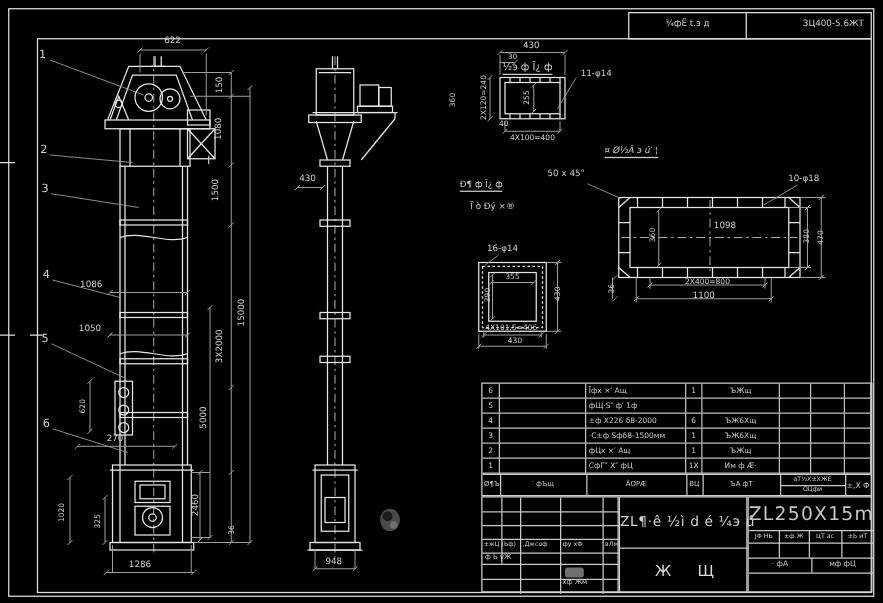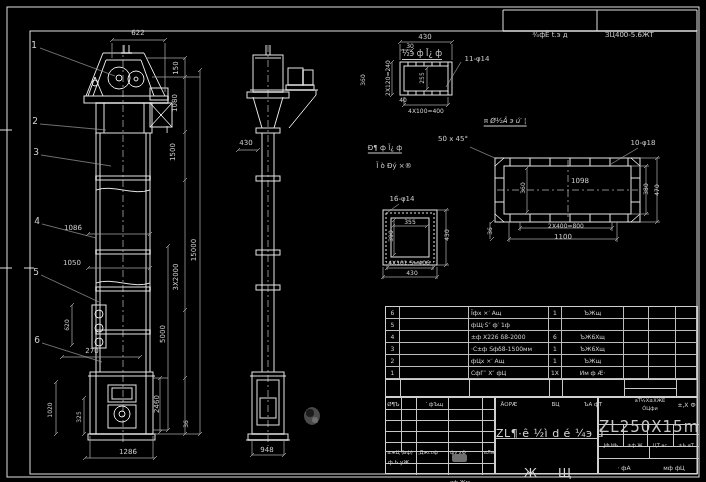--- a/index.html
+++ b/index.html
@@ -4,21 +4,21 @@
 <style>
   html,body{margin:0;padding:0;background:#000;}
   #stage{position:relative;width:706px;height:482px;background:#000;overflow:hidden;
          font-family:"DejaVu Sans",sans-serif;}
   svg{position:absolute;left:0;top:0;}
   .lbl{position:absolute;color:#cfcfcf;font-size:7px;line-height:1;white-space:nowrap;
        font-family:"DejaVu Sans",sans-serif;}
   .lbl.ul{border-bottom:1px solid #cfcfcf;padding-bottom:1px;}
   .hl,.vl{position:absolute;background:#c8c8c8;}
   .hl{height:1px;} .vl{width:1px;}
-  .txt{position:absolute;color:#cfcfcf;line-height:1;white-space:nowrap;margin-top:16px;}
+  .txt{position:absolute;color:#cfcfcf;line-height:1;white-space:nowrap;}
   #bom{position:absolute;left:385px;top:306px;width:313px;height:91px;
        box-sizing:border-box;border:1px solid #cfcfcf;}
   .bcell{position:absolute;height:12px;box-sizing:border-box;border-right:1px solid #bdbdbd;
          border-bottom:1px solid #bdbdbd;font-size:6px;line-height:11px;text-align:center;color:#cfcfcf;overflow:hidden;}
   .bcell.left{text-align:left;padding-left:2px;}
   .hatch{stroke-dasharray:2 2;}
   .cl{stroke-dasharray:7 3 2 3;stroke-width:.6;}
   #sig,#ct,#rb{position:absolute;box-sizing:border-box;border:1px solid #cfcfcf;}
   .tiny{font-size:5px;} .t55{font-size:5.5px;} .t6{font-size:6px;}
 </style>
@@ -155,40 +155,40 @@
     </g>
 
     <g stroke="#9f9f9f" stroke-width="0.7" fill="none">
       <path d="M40 48 L115 76 M40 124 L106 130 M41 155 L111 166 M42 224 L96 238
                M41 275 L99 302 M42 343 L102 362
                M461 62 L446 87 M638 148 L611 164 M470 147 L497 159 M399 204 L388 212"></path>
     </g>
   </svg>
 
   <div class="txt t6" style="left:510px;top:16px;width:80px;text-align:center;font-size:7px;">¾фЁ t.э д</div>
-  <div class="txt" style="left:605px;top:16px;width:86px;text-align:left;font-size:7px;">ЗЦ400-5.6ЖΤ</div>
+  <div class="txt" style="left:605px;top:16px;width:86px;text-align:right;font-size:7px;">ЗЦ400-5.6ЖΤ</div>
 
   <div id="labels">
       <span class="lbl ul" style="left: 422px; top: 19px; font-size: 8px; transform: translate(-50%, -50%); margin-top: 36px;">½э ф Ī¿ ф</span>
       <span class="lbl" style="left: 138px; top: 33px; transform: translate(-50%, -50%);">622</span>
       <span class="lbl" style="left: 176px; top: 68px; transform: translate(-50%, -50%) rotate(-90deg);">150</span>
       <span class="lbl" style="left: 175px; top: 103px; transform: translate(-50%, -50%) rotate(-90deg);">1080</span>
       <span class="lbl" style="left: 173px; top: 152px; transform: translate(-50%, -50%) rotate(-90deg);">1500</span>
       <span class="lbl" style="left: 176px; top: 277px; transform: translate(-50%, -50%) rotate(-90deg);">3Х2000</span>
       <span class="lbl" style="left: 194px; top: 250px; transform: translate(-50%, -50%) rotate(-90deg);">15000</span>
       <span class="lbl" style="left: 163px; top: 334px; transform: translate(-50%, -50%) rotate(-90deg);">5000</span>
       <span class="lbl" style="left: 157px; top: 404px; transform: translate(-50%, -50%) rotate(-90deg);">2460</span>
       <span class="lbl" style="left: 186px; top: 424px; font-size: 6px; transform: translate(-50%, -50%) rotate(-90deg);">36</span>
       <span class="lbl" style="left: 73px; top: 228px; transform: translate(-50%, -50%);">1086</span>
       <span class="lbl" style="left: 72px; top: 263px; transform: translate(-50%, -50%);">1050</span>
       <span class="lbl" style="left: 67px; top: 325px; font-size: 6px; transform: translate(-50%, -50%) rotate(-90deg);">620</span>
       <span class="lbl" style="left: 92px; top: 351px; transform: translate(-50%, -50%);">270</span>
       <span class="lbl" style="left: 50px; top: 410px; font-size: 6px; transform: translate(-50%, -50%) rotate(-90deg);">1020</span>
       <span class="lbl" style="left: 79px; top: 417px; font-size: 6px; transform: translate(-50%, -50%) rotate(-90deg);">325</span>
-      <span class="lbl" style="left: 128px; top: 452px; transform: translate(-50%, -50%); text-align: right;">1286</span>
+      <span class="lbl" style="left: 112px; top: 452px; transform: translate(-50%, -50%); text-align: right;">1286</span>
       <span class="lbl" style="left: 34px; top: 45px; font-size: 9px; transform: translate(-50%, -50%);">1</span>
       <span class="lbl" style="left: 35px; top: 121px; font-size: 9px; transform: translate(-50%, -50%);">2</span>
       <span class="lbl" style="left: 36px; top: 152px; font-size: 9px; transform: translate(-50%, -50%);">3</span>
       <span class="lbl" style="left: 37px; top: 221px; font-size: 9px; transform: translate(-50%, -50%);">4</span>
       <span class="lbl" style="left: 36px; top: 272px; font-size: 9px; transform: translate(-50%, -50%);">5</span>
       <span class="lbl" style="left: 37px; top: 340px; font-size: 9px; transform: translate(-50%, -50%);">6</span>
       <span class="lbl" style="left: 167px; top: 130px; font-size: 9px; transform: translate(-50%, -50%);">I</span>
       <span class="lbl" style="left: 246px; top: 143px; transform: translate(-50%, -50%);">430</span>
       <span class="lbl" style="left: 267px; top: 450px; transform: translate(-50%, -50%);">948</span>
       <span class="lbl" style="left: 388px; top: 78px; font-size: 6px; transform: translate(-50%, -50%) rotate(-90deg);">2Х120=240</span>

